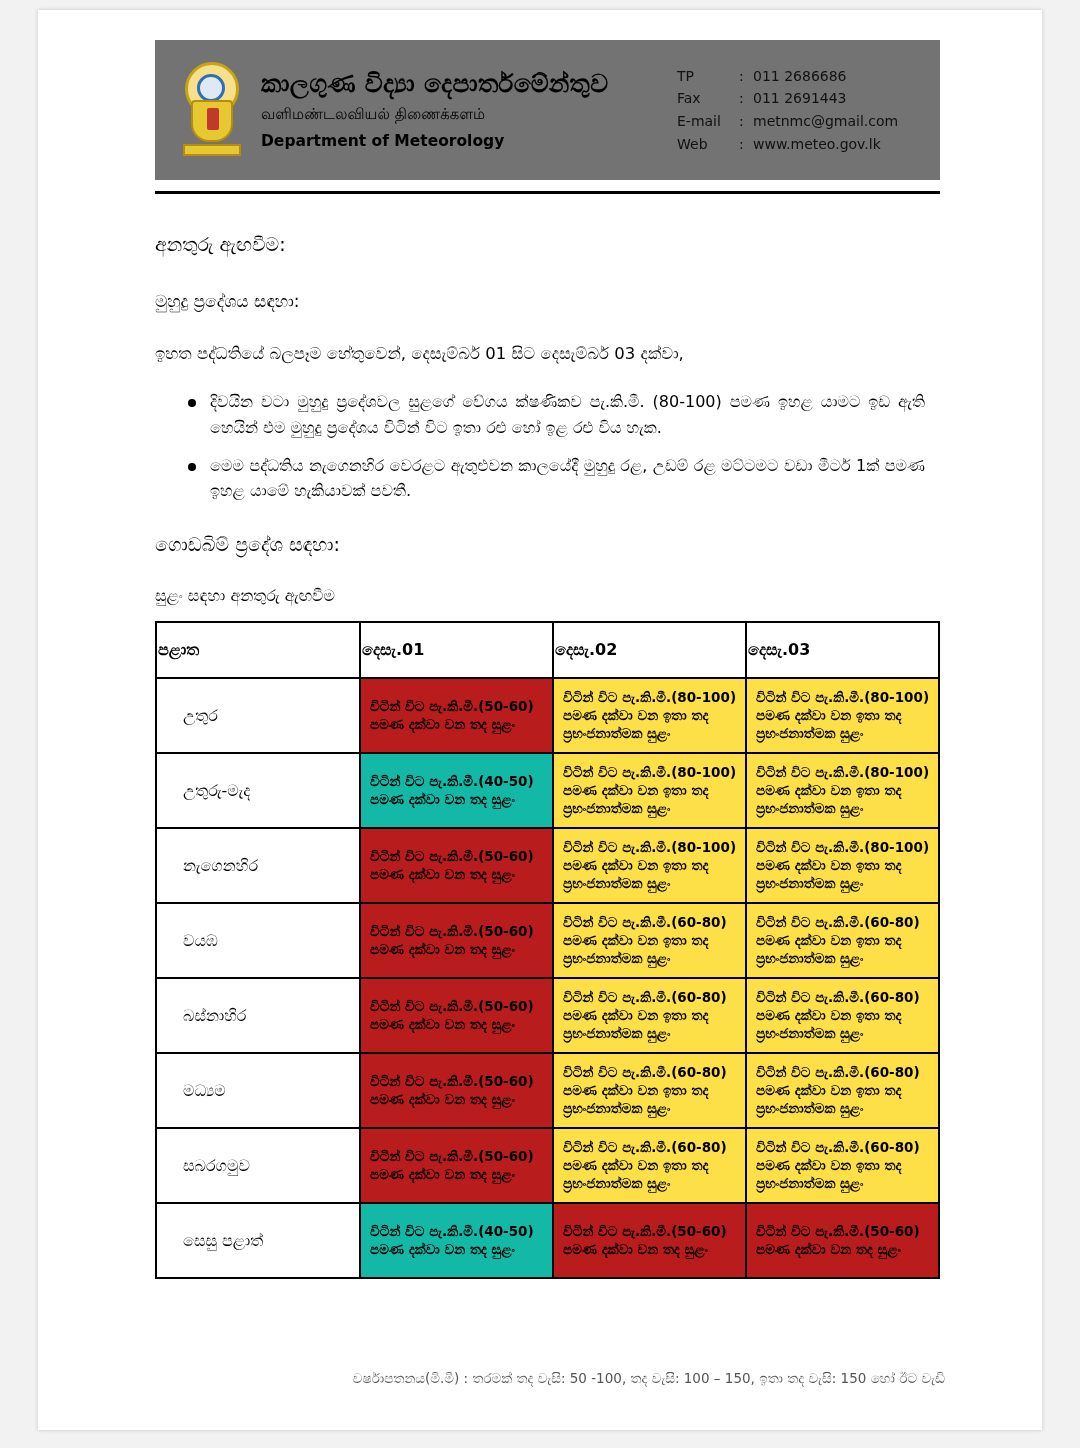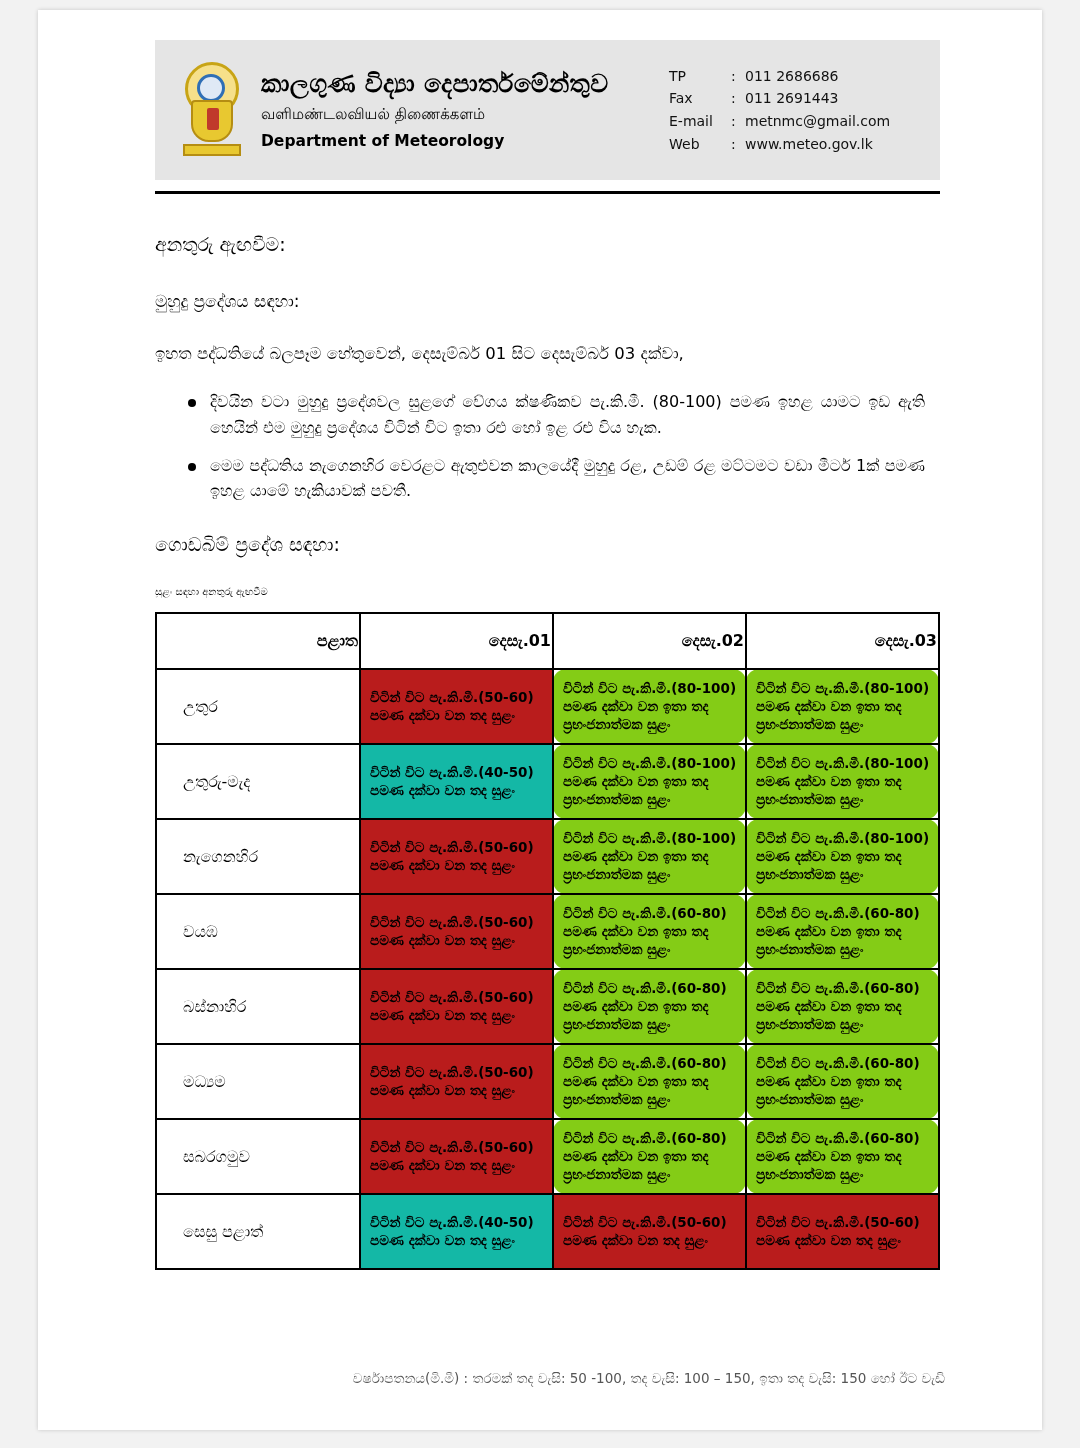--- a/index.html
+++ b/index.html
@@ -22,21 +22,21 @@
     background: #ffffff;
     box-shadow: 0 0 4px rgba(0,0,0,0.18);
   }
   
   .letterhead {
     position: absolute;
     left: 117px;
     top: 30px;
     width: 785px;
     height: 140px;
-    background: #e5e5e5;
+    background: #737373;
     display: flex;
     align-items: center;
   }
   .crest {
     width: 70px;
     height: 100px;
     margin-left: 22px;
     margin-right: 14px;
     position: relative;
     flex: none;
@@ -110,21 +110,21 @@
     margin-top: 6px;
     line-height: 1.2;
   }
   .dept-en {
     font-size: 15.5px;
     font-weight: bold;
     color: #000;
     margin-top: 9px;
   }
   .contacts {
-    margin-left: 8px;
+    margin-left: 16px;
     font-size: 14px;
     color: #111;
     line-height: 1.62;
   }
   .contacts .row { display: flex; }
   .contacts .k { width: 62px; flex: none; }
   .contacts .c { width: 14px; flex: none; }
   .rule {
     position: absolute;
     left: 117px;
@@ -179,58 +179,58 @@
     height: 8px;
     background: #000;
     border-radius: 50%;
   }
   .h-land {
     font-size: 19px;
     margin-top: 26px;
     line-height: 1.5;
   }
   .h-windwarn {
-    font-size: 10px;
+    font-size: 16px;
     margin-top: 25px;
     line-height: 1.5;
   }
   
   table.warn {
     margin-top: 13px;
     border-collapse: collapse;
     width: 785px;
     table-layout: fixed;
   }
   table.warn th, table.warn td {
     border: 2px solid #000;
     vertical-align: middle;
   }
   table.warn th {
     height: 52px;
     font-size: 16px;
     font-weight: bold;
     background: #fff;
-    text-align: right;
+    text-align: left;
   }
   table.warn td.prov {
     width: 200px;
     font-size: 16px;
     padding-left: 26px;
     height: 71px;
     background: #fff;
   }
   table.warn td.cell {
     font-size: 13.5px;
     font-weight: bold;
     line-height: 1.35;
     padding: 6px 8px 6px 9px;
   }
   .c-yellow { background: #14b8a6; }
   .c-amber  { background: #b91c1c; }
-  .c-red    { background: #84cc16; border-radius: 13px; }
+  .c-red    { background: #fde047; }
   
   .footer {
     position: absolute;
     left: 117px;
     top: 1360px;
     width: 790px;
     text-align: right;
     font-size: 13.5px;
     color: #555;
   }

